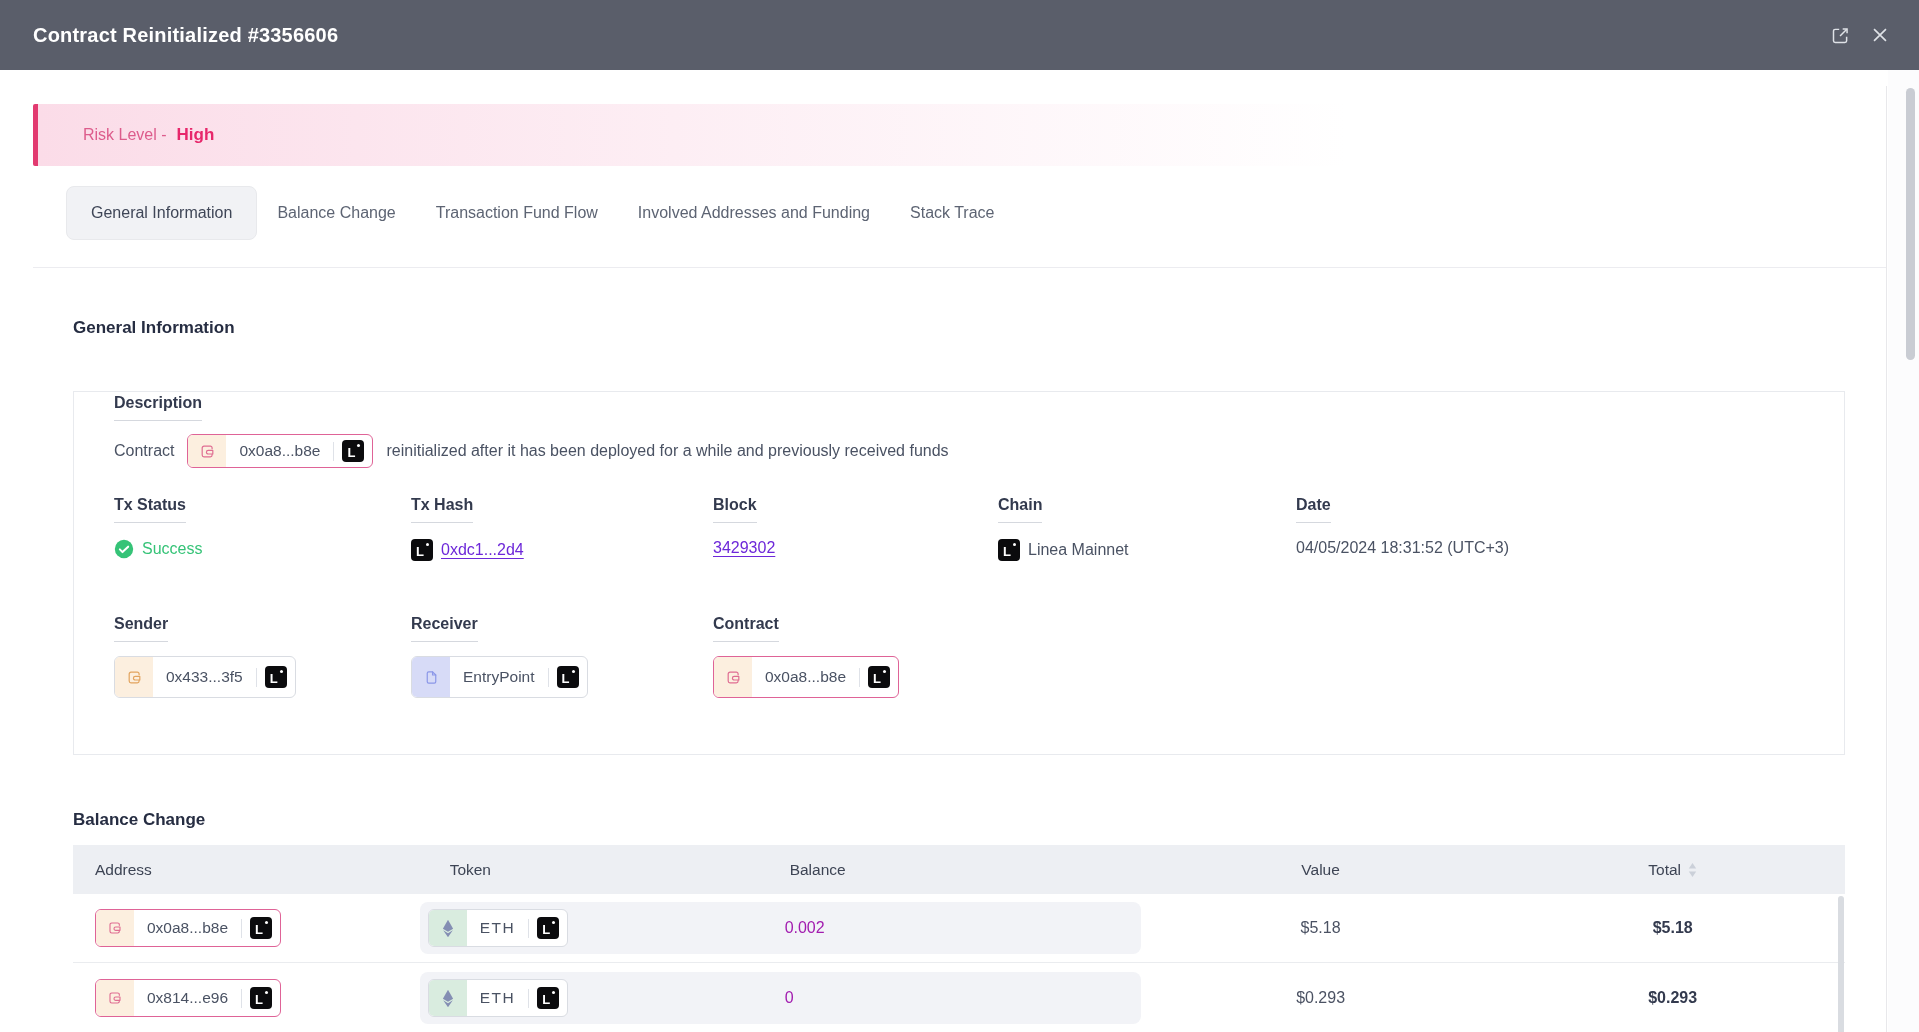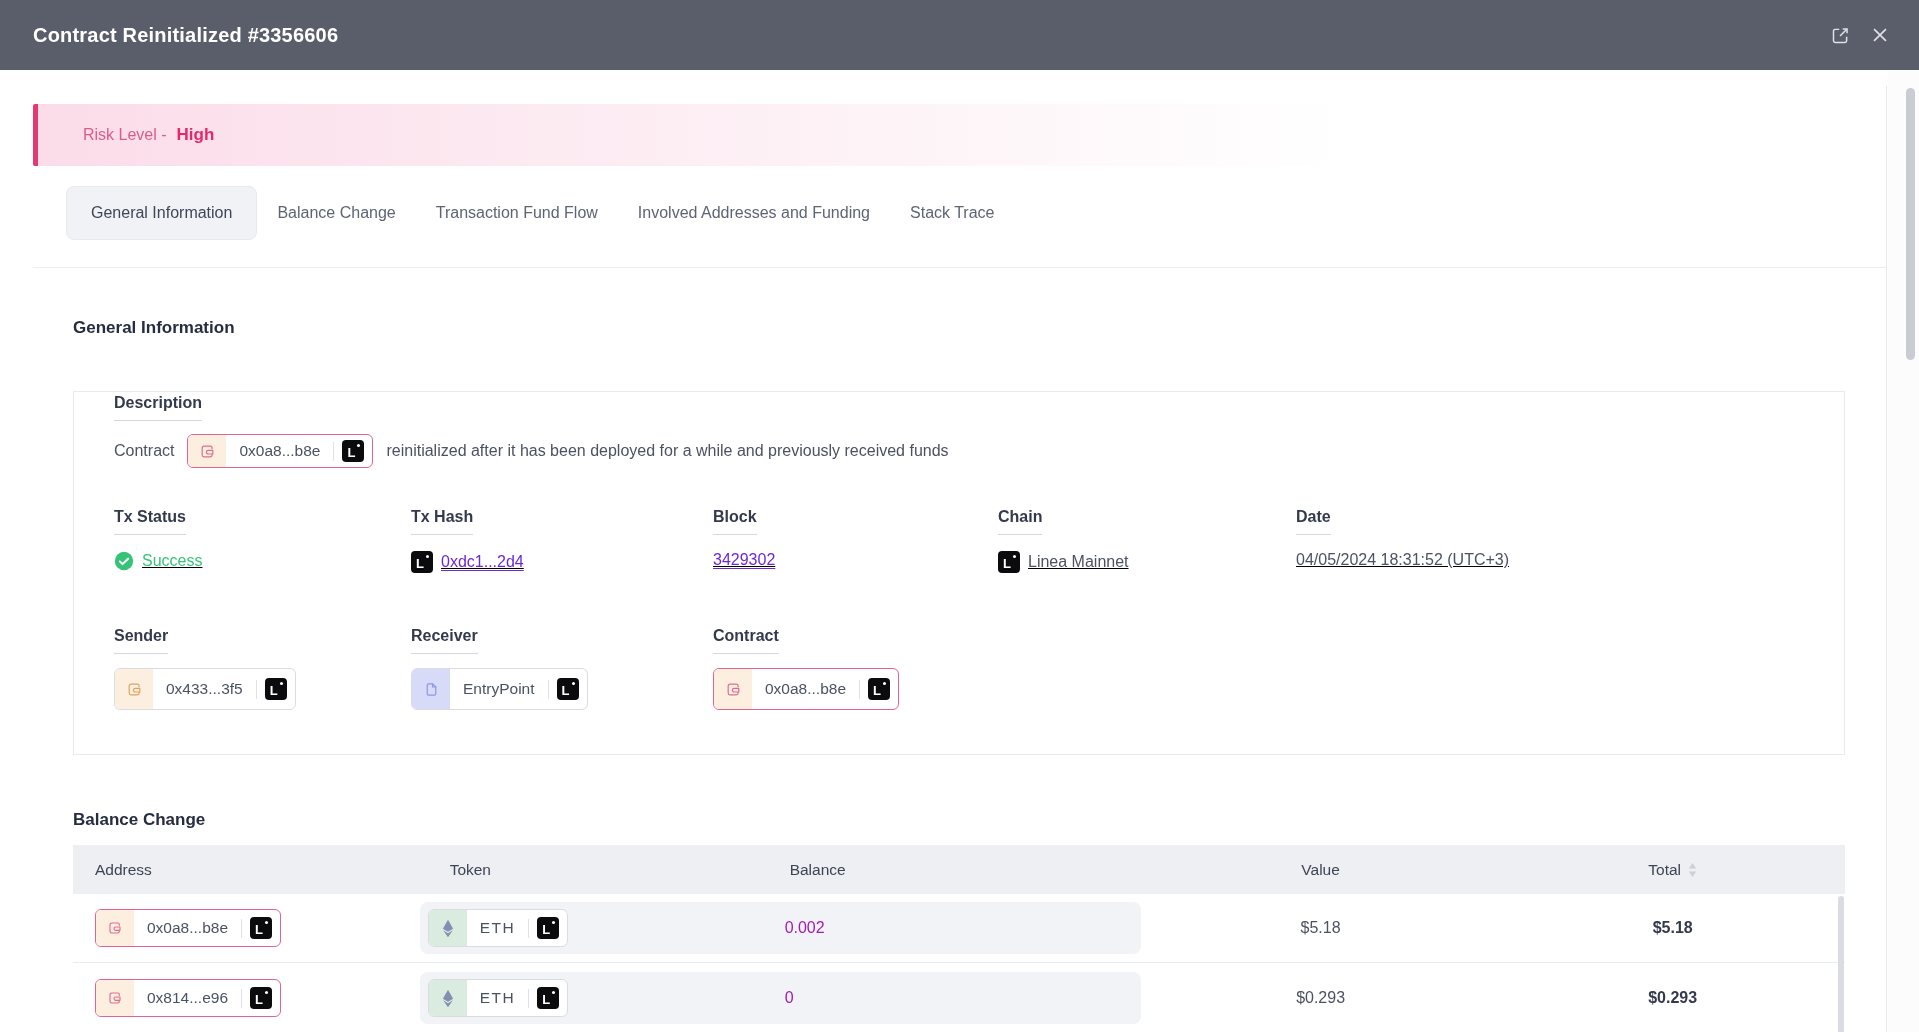--- a/index.html
+++ b/index.html
@@ -44,21 +44,21 @@
   .h-bc { margin-top:55px; }
 
   
   .card { margin-top:53px; width:1772px; height:364px; border:1px solid #e8eaee;
     border-radius:0; padding:2px 0 0 40px; }
   .lbl { display:inline-block; font-size:16px; font-weight:bold; color:#333a4e;
     padding-bottom:8px; border-bottom:1px solid #d5d8de; }
   .desc-row { margin-top:13px; display:flex; align-items:center; gap:13px;
     font-size:16px; color:#4a5263; }
 
-  .frow { margin-top:40px; display:flex;text-decoration:underline; }
+  .frow { margin-top:28px; display:flex; }
   .prow { margin-top:54px; display:flex; }
   .w1 { width:297px; } .w2 { width:302px; } .w3 { width:285px; } .w4 { width:298px; }
   .fval { margin-top:16px; display:flex; align-items:center; gap:8px;
     font-size:16px; color:#4a5263; }
   .fval.status { color:#35c377; }
   .link { color:#6d28d9; text-decoration:underline; text-underline-offset:3px; cursor:pointer; }
   .pcol .pill { margin-top:14px;text-align:center; }
 
   
   .pill { display:inline-flex; align-items:center; background:#fff;

